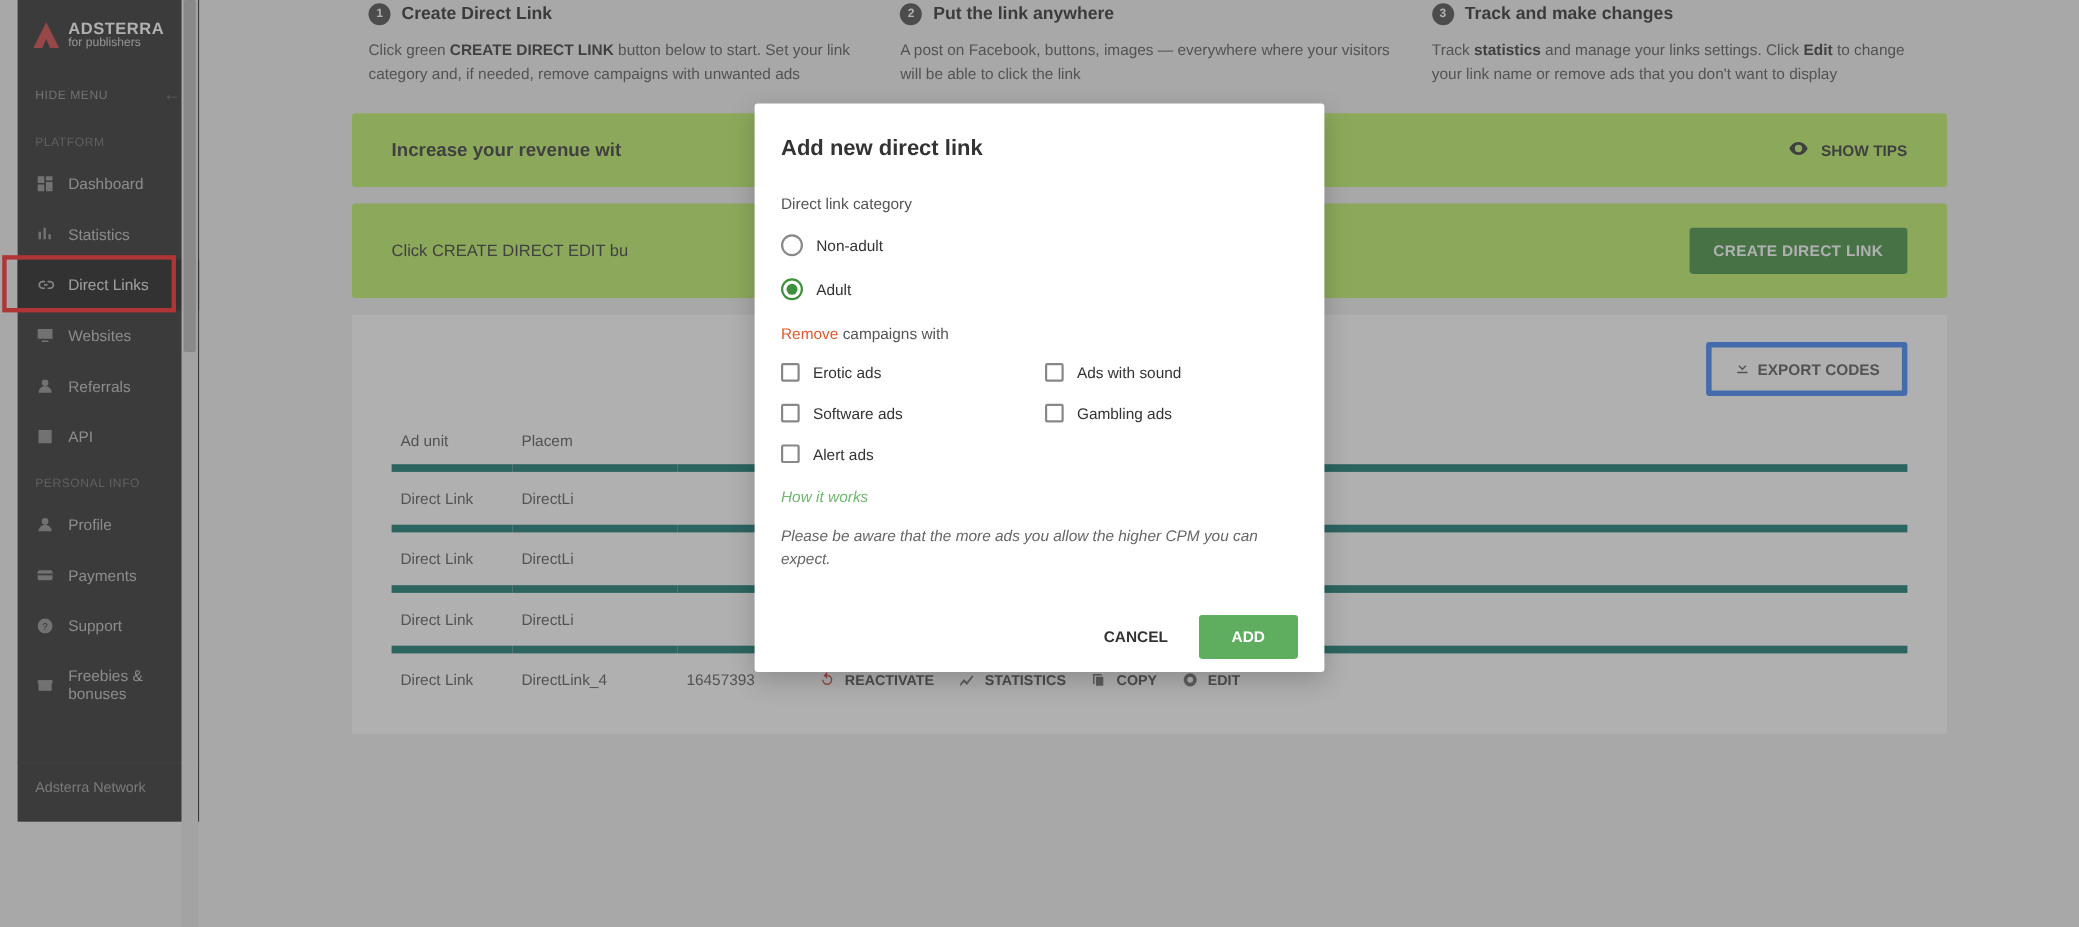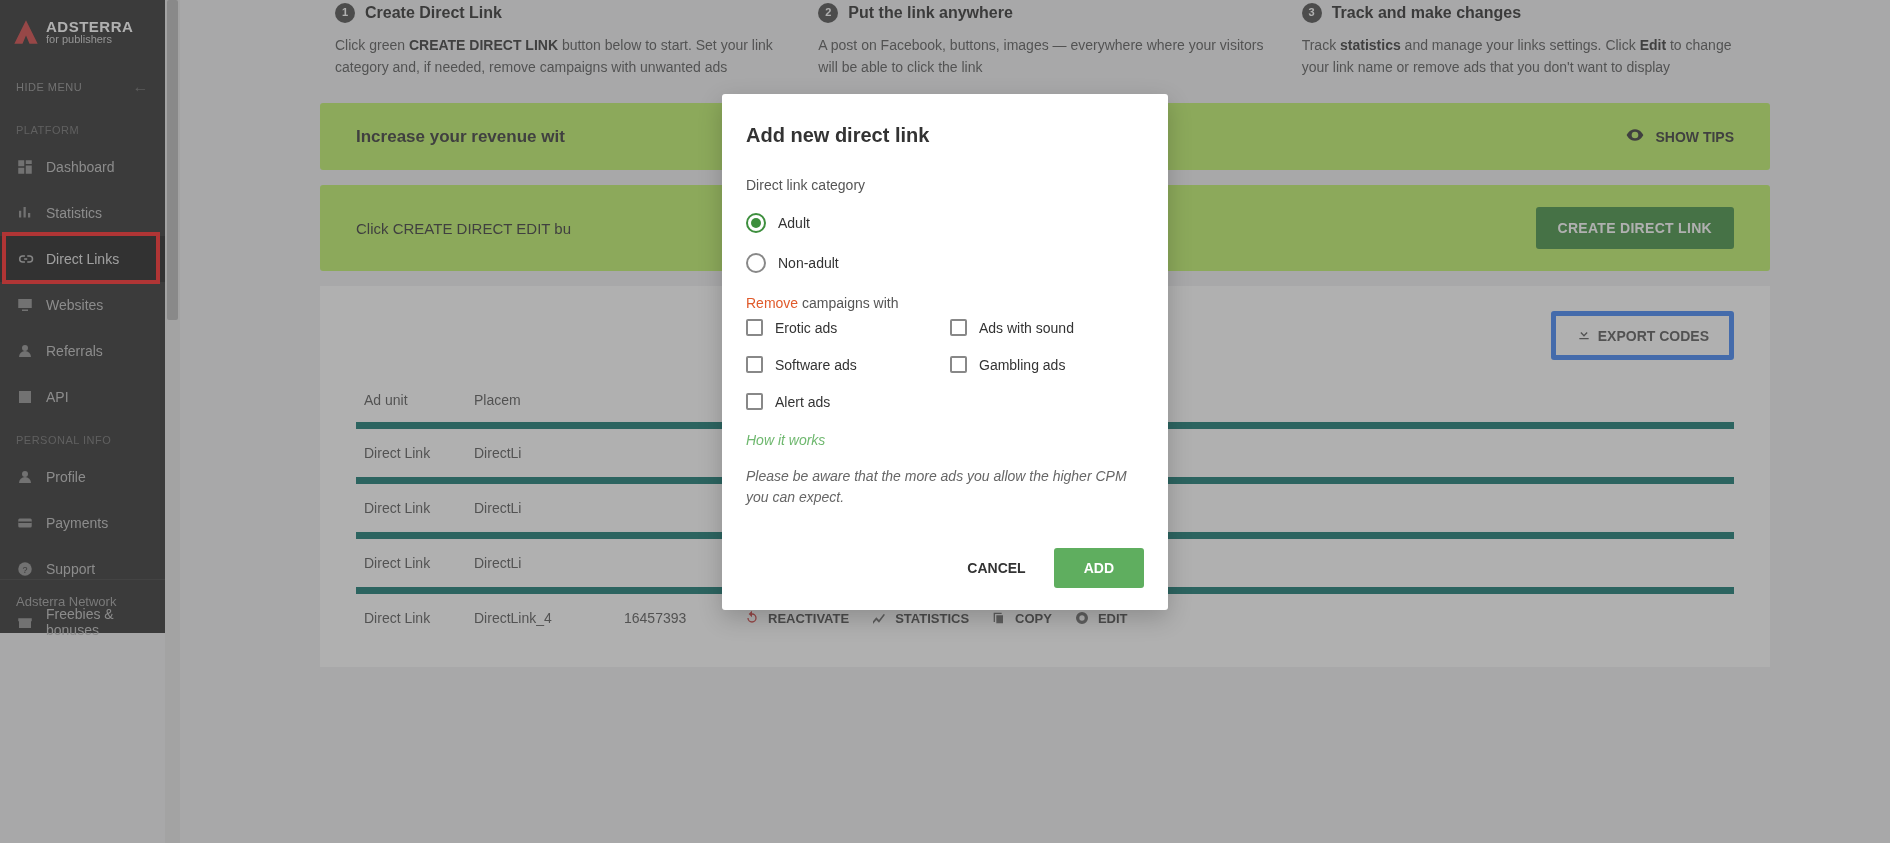--- a/index.html
+++ b/index.html
@@ -1,18 +1,18 @@
 <!DOCTYPE html>
 <html><head>
 <meta charset="utf-8">
 <style>
 *{box-sizing:border-box;margin:0;padding:0;font-family:Arial,Helvetica,sans-serif}
 html,body{width:1890px;height:843px;overflow:hidden}
 body{background:#f0f1f3;position:relative}
-.sidebar{position:absolute;left:0;top:0;width:165px;height:633px;background:#2a2a2a;color:#9d9d9d;font-size:13px}
+.sidebar{position:absolute;left:16px;top:0;width:165px;height:747px;background:#2a2a2a;color:#9d9d9d;font-size:13px}
 .logo{display:flex;align-items:center;padding:18px 16px 18px 12px;gap:6px}
 .logo-mark{width:28px;height:28px}
 .logo-text{color:#fff;line-height:1}
 .logo-text .l1{font-weight:700;font-size:15px;letter-spacing:0.5px}
 .logo-text .l2{font-size:11px;color:#ccc}
 .hide-menu{display:flex;justify-content:space-between;align-items:center;padding:14px 16px;font-size:11px;letter-spacing:0.5px;color:#8e8e8e}
 .hide-menu .arrow{font-size:16px;color:#666}
 .section-label{padding:14px 16px 8px;font-size:11px;letter-spacing:0.5px;color:#6e6e6e}
 .nav-item{display:flex;align-items:center;gap:12px;padding:14px 16px;color:#bdbdbd;font-size:14px;cursor:pointer}
 .nav-item.active{background:#1b1b1b;color:#e0e0e0}
@@ -43,30 +43,30 @@
 .links-head{display:flex;justify-content:flex-end;margin-bottom:18px}
 .btn-outline{border:5px solid #3b82f6;background:#fff;padding:10px 20px;font-size:14px;font-weight:700;color:#555;display:inline-flex;align-items:center;gap:6px;border-radius:3px;cursor:pointer}
 table{width:100%;border-collapse:collapse}
 th{text-align:left;padding:14px 8px;font-size:14px;color:#555;font-weight:400}
 td{padding:16px 8px;font-size:14px;color:#555;border-top:7px solid #0f766e}
 .row-actions{display:flex;gap:22px;justify-content:flex-start;align-items:center}
 .act{display:inline-flex;align-items:center;gap:8px;font-weight:700;font-size:13px;color:#4a4a4a}
 .act svg{width:16px;height:16px;fill:#6a6a6a}
 .act.re svg{fill:#d14141}
 .overlay{position:absolute;inset:0;background:rgba(80,80,80,0.45);display:flex;justify-content:center;align-items:flex-start;padding-top:94px;z-index:100}
-.modal{width:446px;background:#fff;border-radius:3px;padding:30px 24px 22px;box-shadow:0 8px 24px rgba(0,0,0,0.2)}
+.modal{width:518px;background:#fff;border-radius:3px;padding:30px 24px 12px;box-shadow:0 8px 24px rgba(0,0,0,0.2)}
 .modal h2{font-size:20px;font-weight:700;color:#333;margin-bottom:30px}
 .mlabel{font-size:14px;color:#555;margin-bottom:20px}
 .radio-row{display:flex;align-items:center;gap:12px;margin-bottom:20px;font-size:14px;color:#333}
 .radio{width:20px;height:20px;border:2px solid #888;border-radius:50%;display:inline-flex;align-items:center;justify-content:center}
 .radio.sel{border-color:#3e8f3e}
 .radio .dot{width:10px;height:10px;border-radius:50%;background:#3e8f3e}
 .remove-line{margin-top:22px;font-size:14px;color:#555}
 .remove-line .rm{color:#e05a2b}
-.check-grid{display:grid;grid-template-columns:1fr 1fr;gap:20px 10px;margin-top:8px}
+.check-grid{display:grid;grid-template-columns:1fr 1fr;gap:20px 10px;margin-top:19px}
 .check-row{display:flex;align-items:center;gap:12px;font-size:14px;color:#333}
 .check{width:17px;height:17px;border:2px solid #888;border-radius:2px}
 .how{margin-top:22px;font-size:14px;color:#6fb86f;font-style:italic}
 .note{margin-top:18px;font-size:14px;color:#666;font-style:italic;line-height:1.5}
 .modal-actions{display:flex;justify-content:flex-end;gap:10px;margin-top:40px}
 .btn-cancel{background:none;border:none;font-size:14px;font-weight:700;color:#333;padding:12px 18px;cursor:pointer}
 .btn-add{background:#5fae5f;color:#fff;border:none;font-size:14px;font-weight:700;padding:12px 30px;border-radius:3px;cursor:pointer}
 </style>
 </head>
 <body>
@@ -316,28 +316,28 @@
         </tbody>
     </table>
   </div>
 </div>
 
 <div class="overlay">
   <div class="modal">
     <h2>Add new direct link</h2>
     <div class="mlabel">Direct link category</div>
     <div class="radio-row">
+      <span class="radio"></span>
+      <span>Non-adult</span>
+    </div>
+    <div class="radio-row">
       <span class="radio sel">
           <span class="dot"></span>
         </span>
       <span>Adult</span>
-    </div>
-    <div class="radio-row">
-      <span class="radio"></span>
-      <span>Non-adult</span>
     </div>
     <div class="remove-line">
       <span class="rm">Remove</span><span> campaigns with</span>
     </div>
     <div class="check-grid">
       <label class="check-row">
           <span class="check"></span>
           <span>Erotic ads</span>
         </label>
       <label class="check-row">

